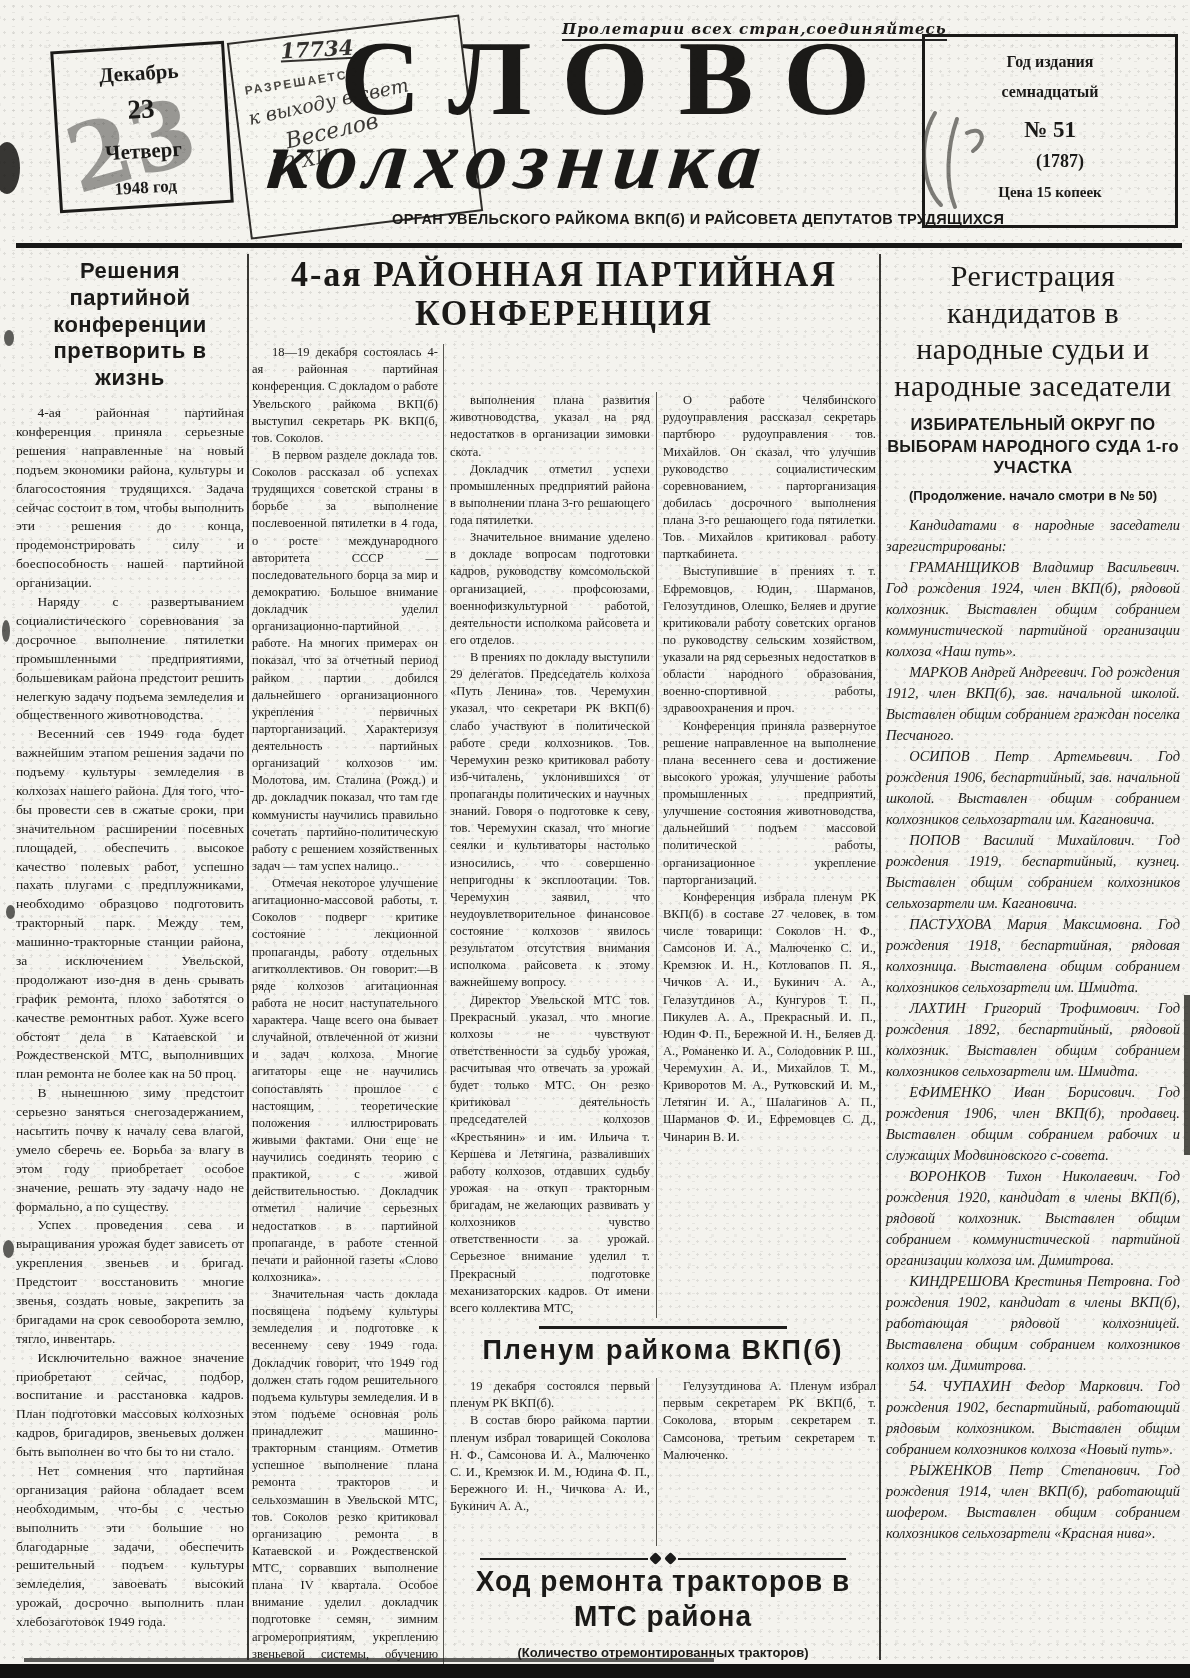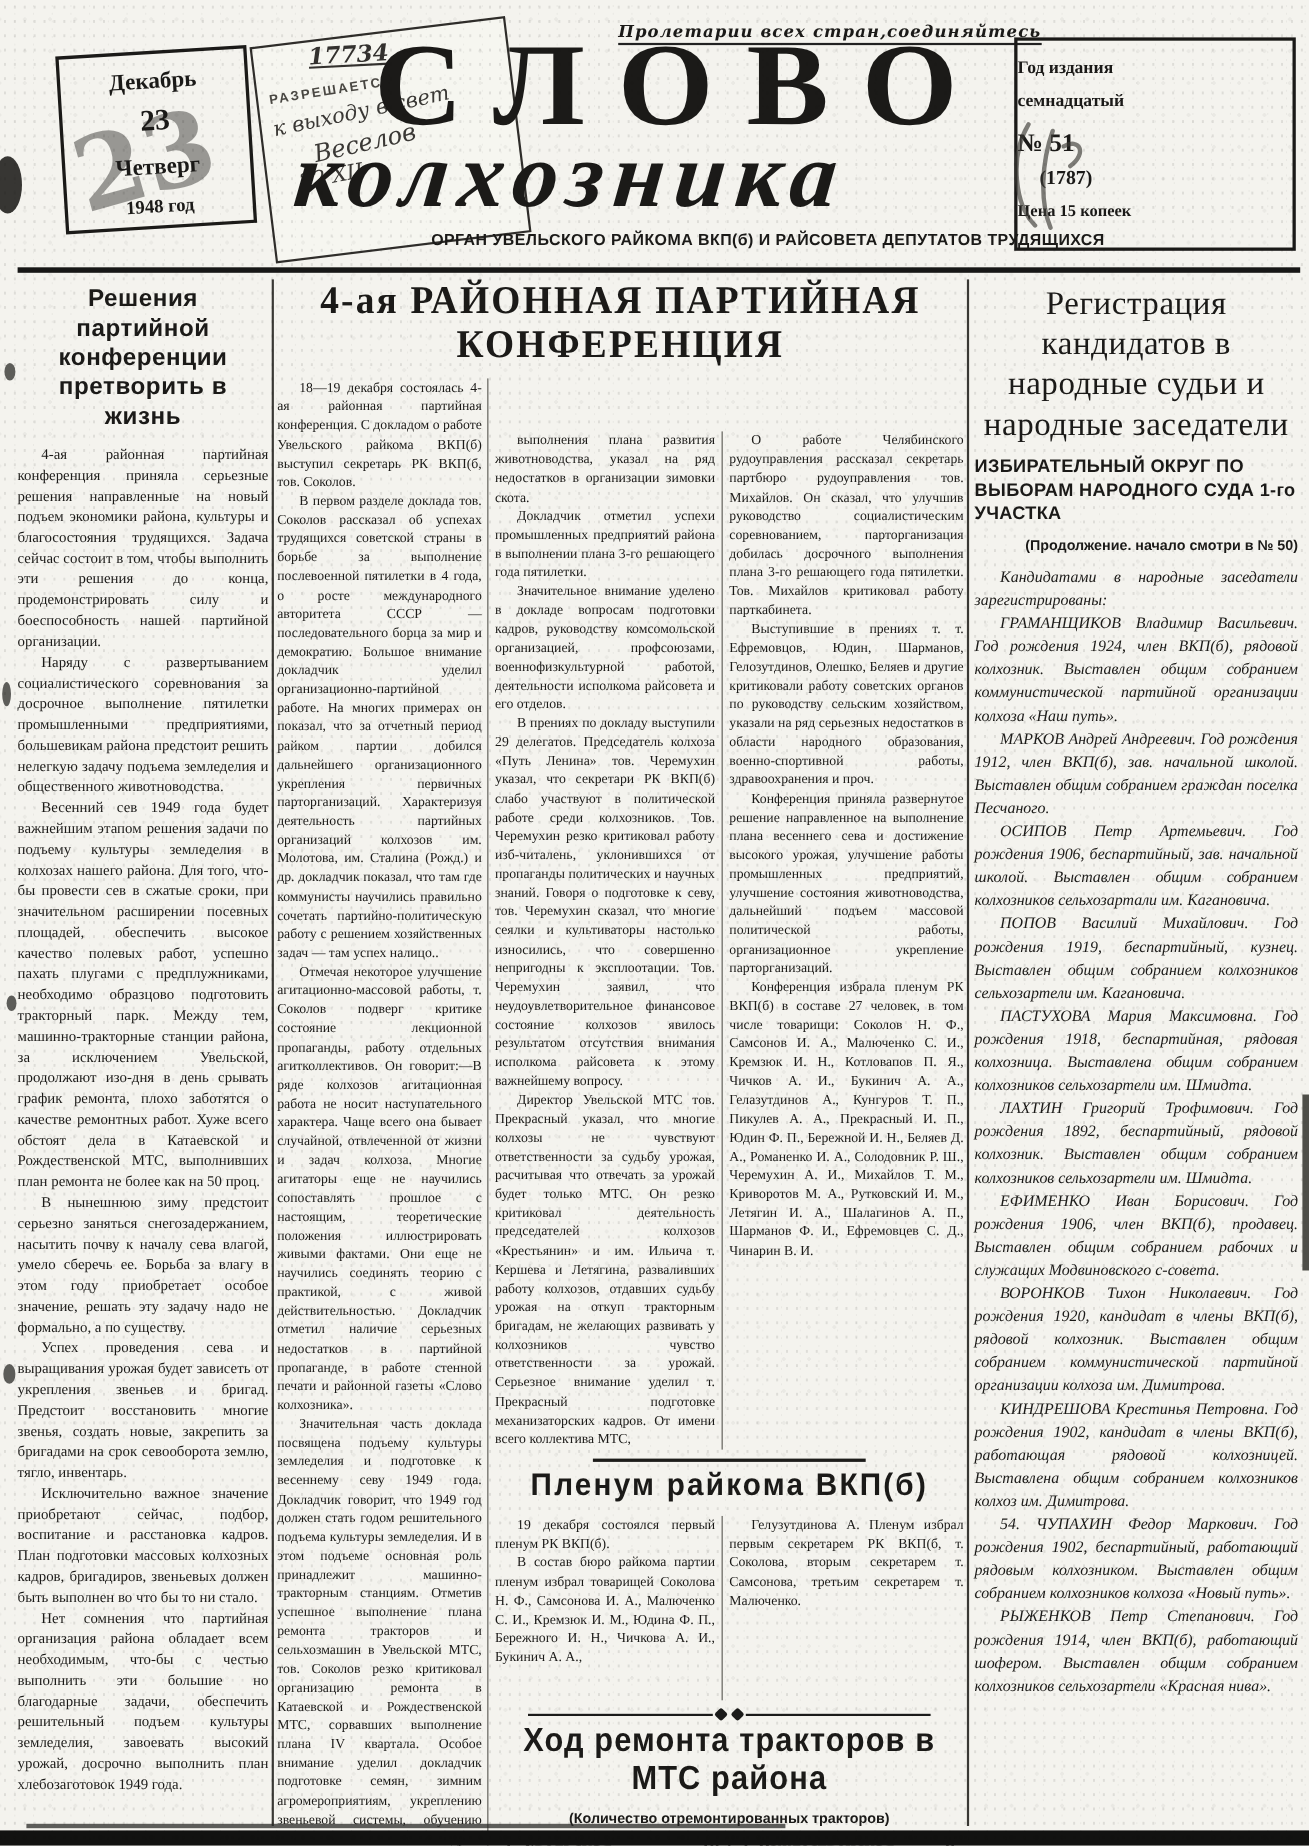--- a/index.html
+++ b/index.html
@@ -28,21 +28,21 @@
           transform:rotate(-7deg);background:rgba(248,247,242,.55);padding:6px 10px;}
   .hand{font:italic 19px "DejaVu Serif",serif;color:#3a3835;}
   .permit-num{font:italic bold 21px "DejaVu Serif",serif;color:#33312e;text-decoration:underline;
               transform:rotate(4deg);margin-left:40px;}
   .permit-typed{font:bold 12px "Liberation Sans",sans-serif;letter-spacing:2px;color:#4a4843;
                 margin-top:6px;transform:rotate(-2deg);}
   .permit-line2{transform:rotate(-5deg);margin-top:4px;}
   .permit-sig{transform:rotate(-6deg);margin:4px 0 0 34px;font-size:22px;}
   .permit-date{transform:rotate(-4deg);margin:2px 0 0 18px;}
   .issue-box{position:absolute;right:12px;top:34px;width:250px;height:188px;border:3px solid #1b1a18;
-             text-align:left;font-weight:bold;}
+             text-align:center;font-weight:bold;}
   .issue-edition{font-size:16px;margin-top:16px;}
   .issue-edition2{font-size:16px;margin-top:12px;}
   .issue-no{font-size:23px;margin-top:16px;}
   .issue-total{font-size:18px;margin-top:8px;padding-left:20px;}
   .issue-price{font-size:15px;margin-top:12px;}
   .issue-scrawl{position:absolute;left:-28px;top:66px;}
   .head-rule{position:absolute;left:16px;right:8px;top:243px;height:5px;background:#171716;}
   
   .body{position:absolute;top:254px;left:16px;right:10px;bottom:18px;display:flex;}
   .vr{width:2px;background:#3a3935;margin:0 3px;}
@@ -73,22 +73,22 @@
               margin:4px 0 4px;transform:scaleY(1.08);}
   .trac-sub{text-align:center;font:bold 13px "Liberation Sans",sans-serif;margin:14px 0 10px;}
   .trac-grid{display:flex;font:bold 17px "Liberation Serif",serif;}
   .trac-col{flex:1;padding:0 8px;}
   .trac-col + .trac-col{border-left:2px solid #1b1b1a;}
   .trac-row{display:flex;align-items:baseline;margin-bottom:7px;}
   .trac-row .dots{flex:1;border-bottom:2px dotted #2a2927;margin:0 6px 4px;}
   .col5{flex:1;padding-left:2px;}
   .reg-title{font:normal 30px/1.22 "Liberation Serif",serif;text-align:center;letter-spacing:.5px;
              margin:4px 4px 10px;}
-  .reg-sub{font:bold 16.5px/1.3 "Liberation Sans",sans-serif;letter-spacing:.3px;}
-  .reg-note{font:bold 13px/1.3 "Liberation Sans",sans-serif;text-align:right;margin:9px 0 10px;}
+  .reg-sub{font:bold 16.5px/1.3 "Liberation Sans",sans-serif;text-align:center;letter-spacing:.3px;}
+  .reg-note{font:bold 13px/1.3 "Liberation Sans",sans-serif;text-align:center;margin:9px 0 10px;}
   .reg-body{font-size:14.5px;font-style:italic;}
   .reg-body p.bt{line-height:1.45;}
   
   .grain{position:absolute;inset:0;pointer-events:none;opacity:.30;
          background-image:radial-gradient(rgba(20,18,15,.33) 1px,transparent 1.1px),
                           radial-gradient(rgba(20,18,15,.22) 1px,transparent 1.3px),
                           radial-gradient(rgba(20,18,15,.15) 1.4px,transparent 1.6px);
          background-size:9px 13px,17px 7px,23px 29px;
          background-position:0 0,5px 9px,11px 3px;}
   .bottom-bar{position:absolute;left:0;bottom:0;height:14px;width:100%;background:#121211;}

